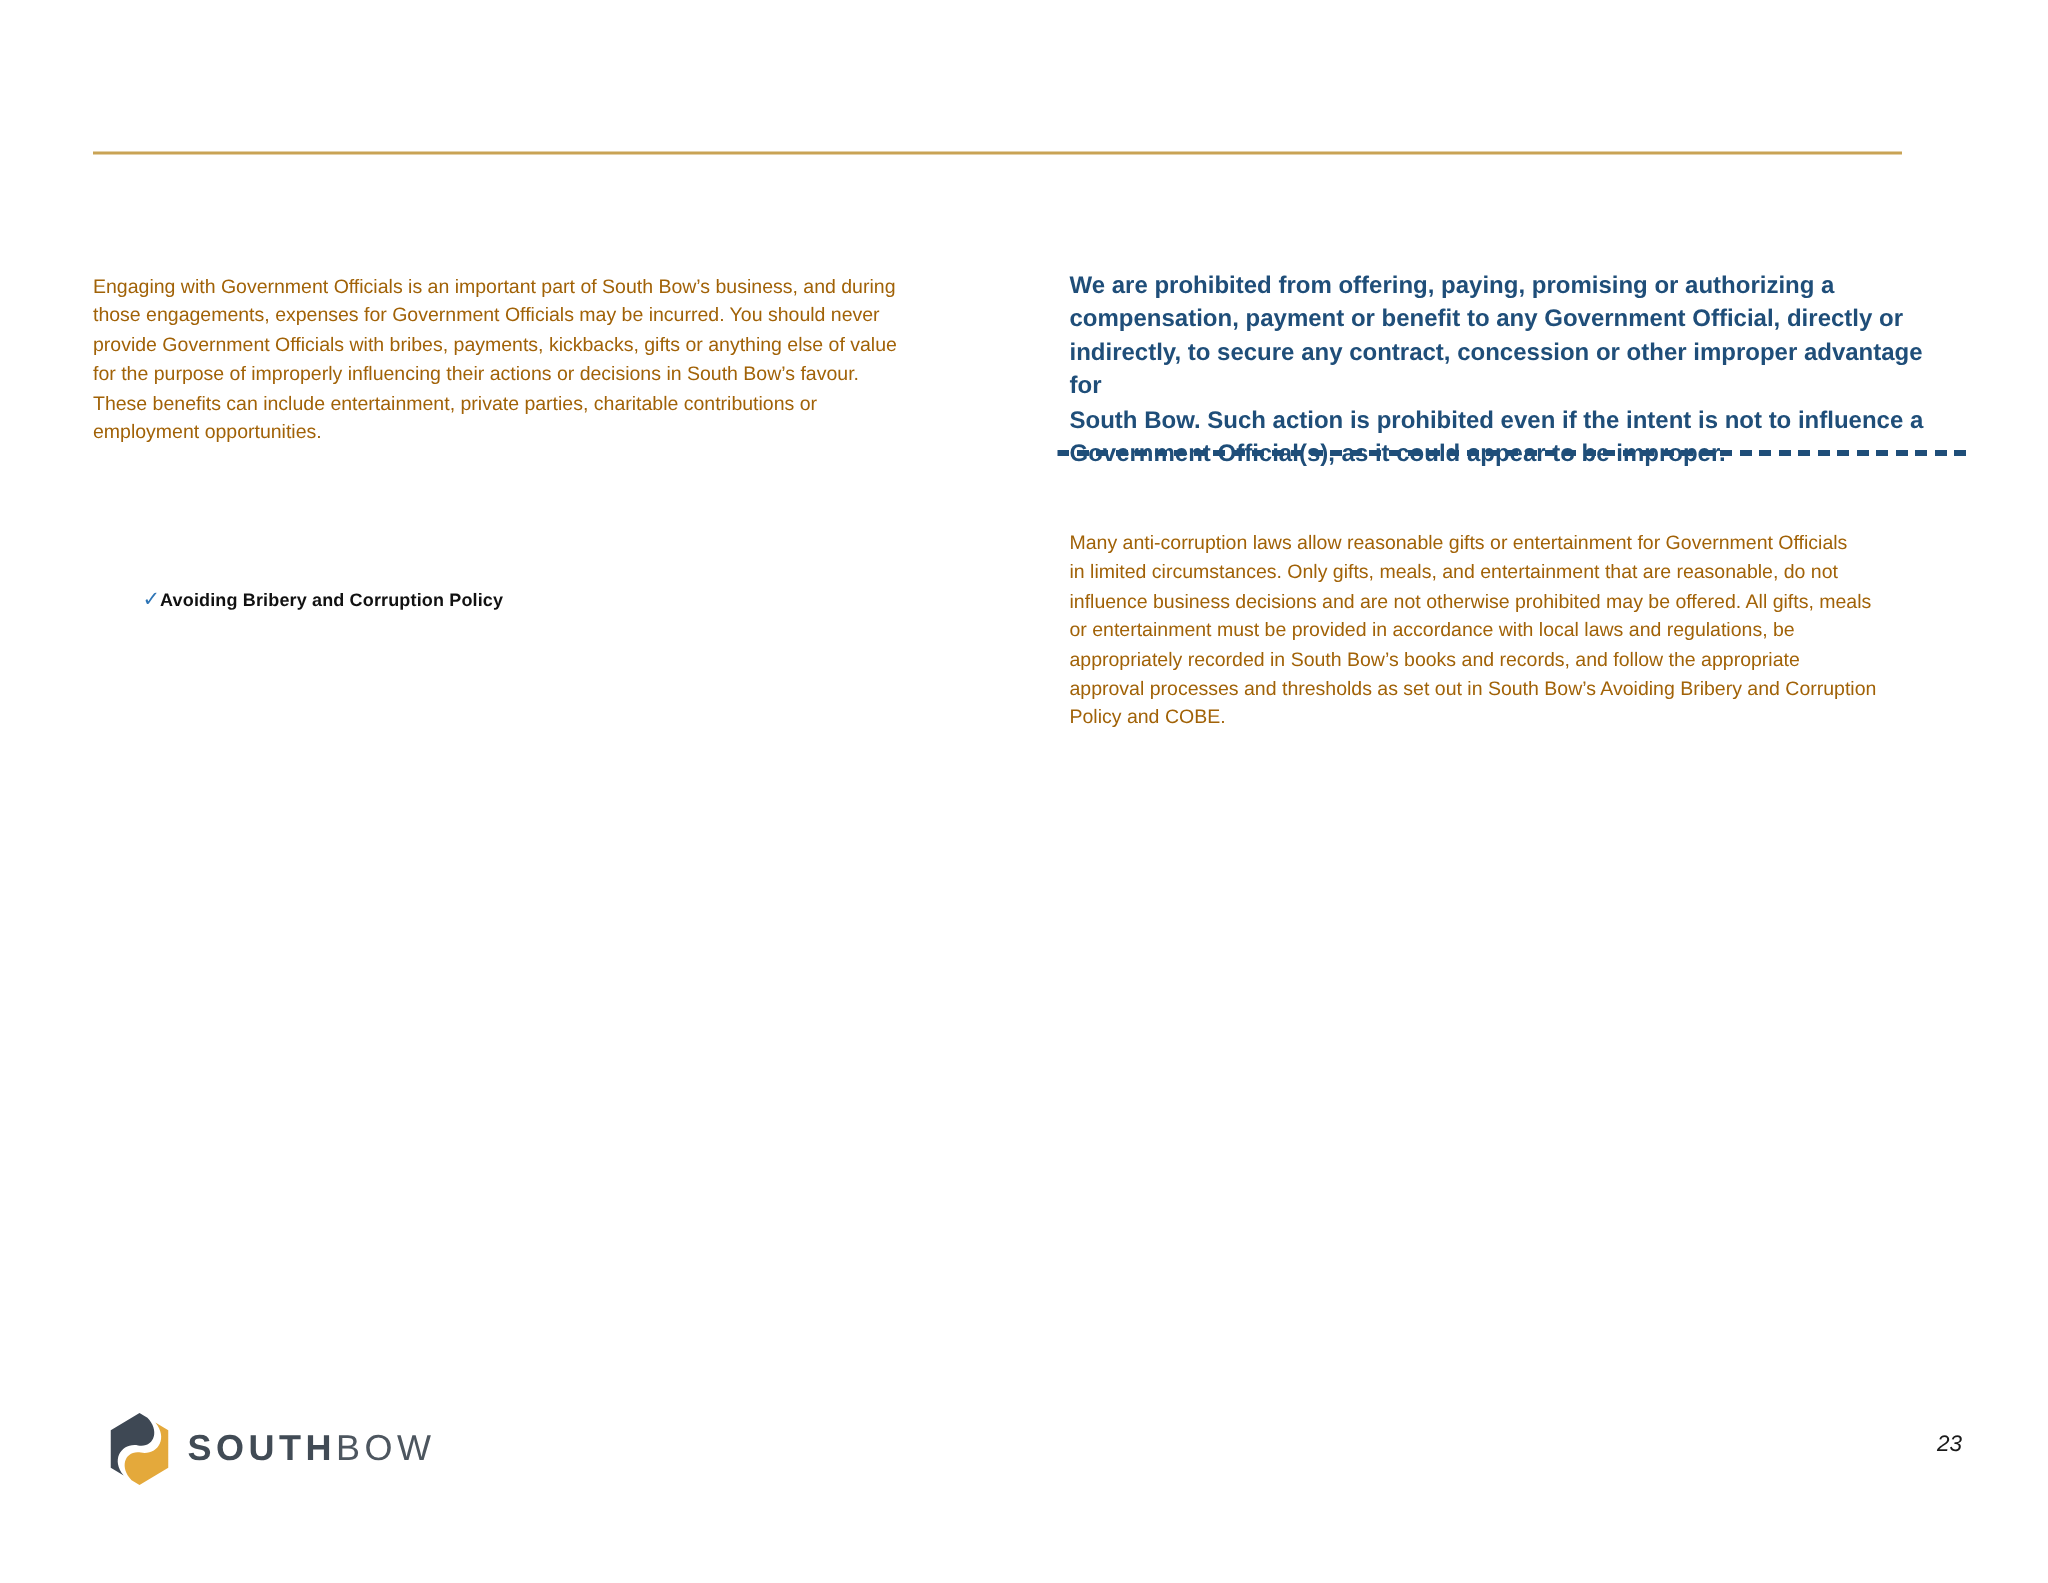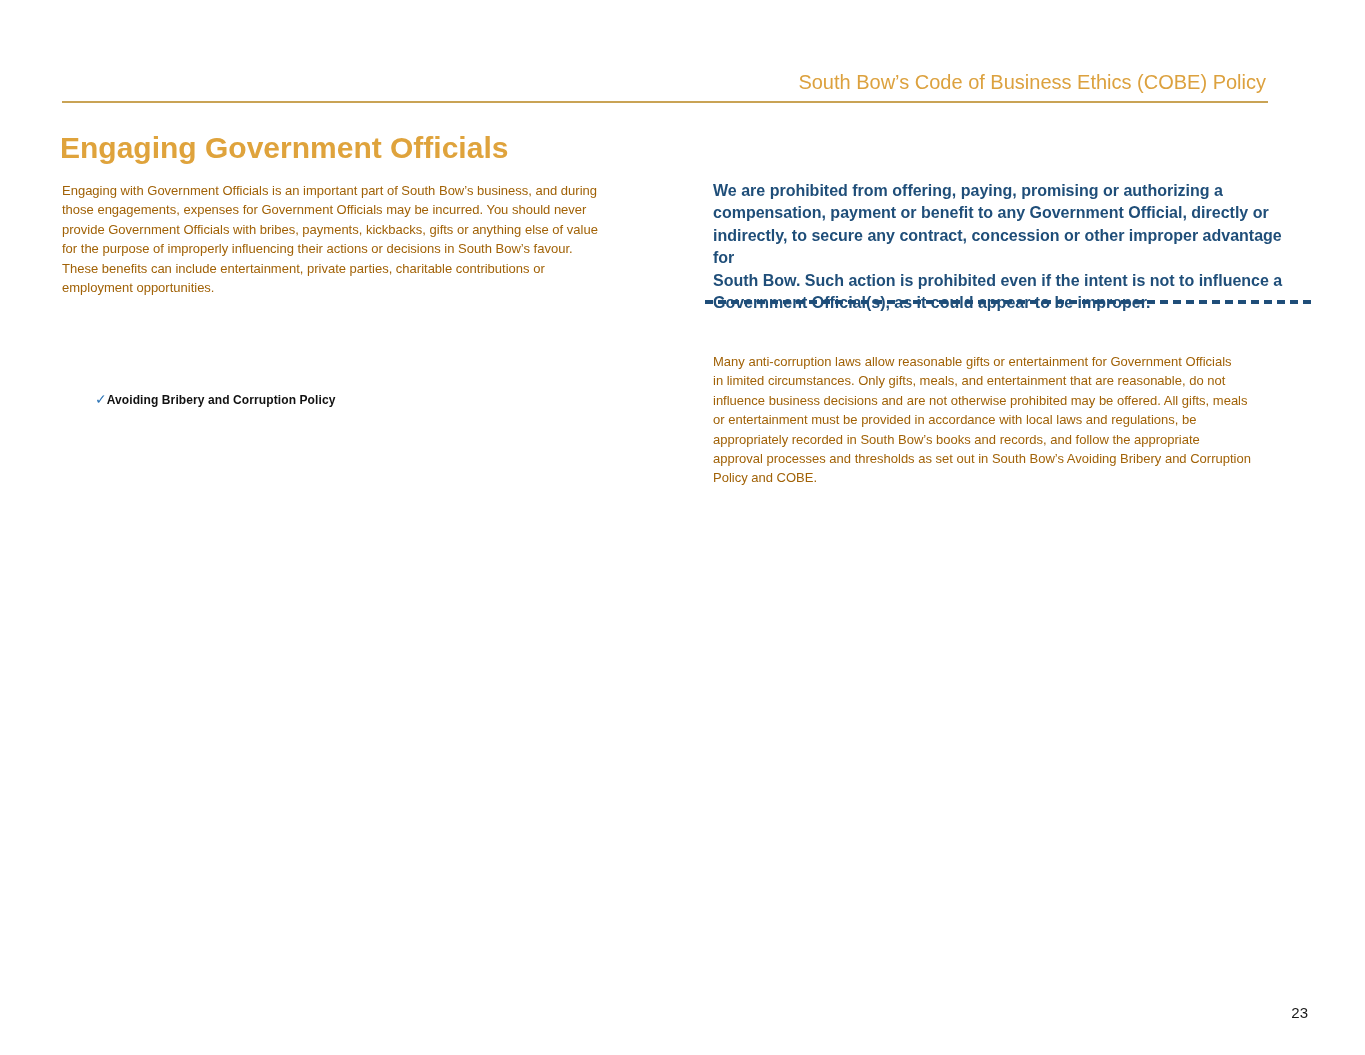--- a/index.html
+++ b/index.html
@@ -103,35 +103,34 @@
     margin-left: 9px;
     font-size: 24px;
     letter-spacing: 3px;
     color: #46505A;
     white-space: nowrap;
   }
   .logo-south { font-weight: 700; color: #414B55; }
   .logo-bow   { font-weight: 400; color: #4D565F; }
   .page-number {
     position: absolute;
-    top: 1004px;
+    top: 954px;
     right: 57px;
     font-size: 15px;
     color: #1a1a1a;
+    font-style: italic;
   }
 </style>
 </head>
 <body>
 
 <div class="page">
 
-  <div class="header-title">South Bow’s Code of Business Ethics (COBE) Policy</div>
   <div class="header-rule"></div>
 
-  <h1 class="page-title">Engaging Government Officials</h1>
 
   <p class="para body-text para-intro">Engaging with Government Officials is an important part of South Bow’s business, and during
 those engagements, expenses for Government Officials may be incurred. You should never
 provide Government Officials with bribes, payments, kickbacks, gifts or anything else of value
 for the purpose of improperly influencing their actions or decisions in South Bow’s favour.
 These benefits can include entertainment, private parties, charitable contributions or
 employment opportunities.</p>
 
 
   <div class="bullet">
@@ -148,16 +147,29 @@
   <div class="dashed-divider"></div>
 
   <p class="para body-text para-gifts">Many anti-corruption laws allow reasonable gifts or entertainment for Government Officials
 in limited circumstances. Only gifts, meals, and entertainment that are reasonable, do not
 influence business decisions and are not otherwise prohibited may be offered. All gifts, meals
 or entertainment must be provided in accordance with local laws and regulations, be
 appropriately recorded in South Bow’s books and records, and follow the appropriate
 approval processes and thresholds as set out in South Bow’s Avoiding Bribery and Corruption
 Policy and COBE.</p>
 
+  <div class="logo">
+    <svg class="logo-icon" viewBox="0 0 48 52" xmlns="http://www.w3.org/2000/svg">
+      <path d="M24,1 L4,13 L4,39 L13,44.5
+               C3.5,33 12,21.5 23,23.5
+               C34,25.5 38.5,13.5 29.5,4.3 Z" fill="#3E4854"></path>
+      <path d="M24,51 L44,39 L44,13 L35,7.5
+               C44.5,19 36,30.5 25,28.5
+               C14,26.5 9.5,38.5 18.5,47.7 Z" fill="#E4A93B"></path>
+    </svg>
+    <div class="logo-text">
+      <span class="logo-south">SOUTH</span><span class="logo-bow">BOW</span>
+    </div>
+  </div>
 
   <div class="page-number">23</div>
 
 </div>
 
 </body></html>

